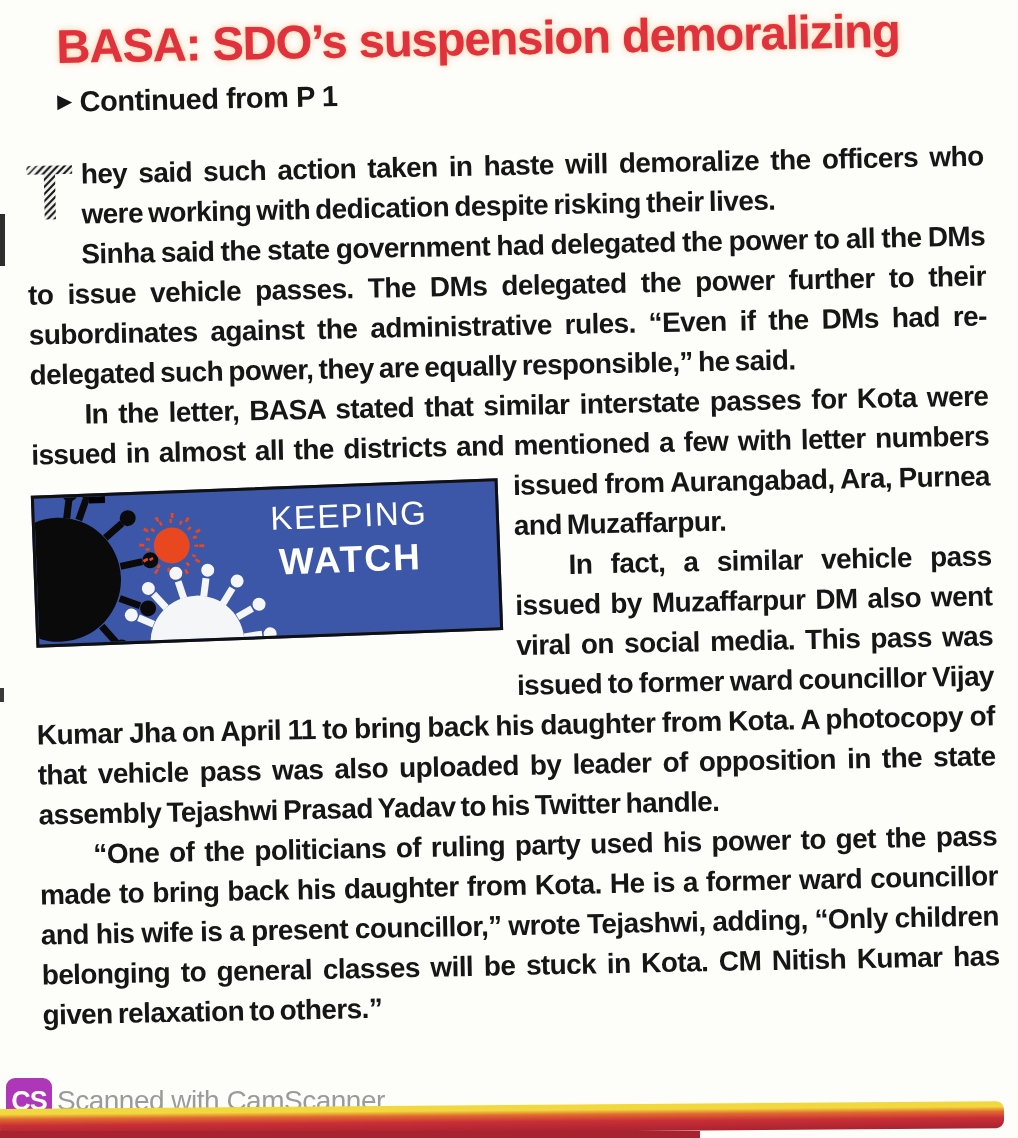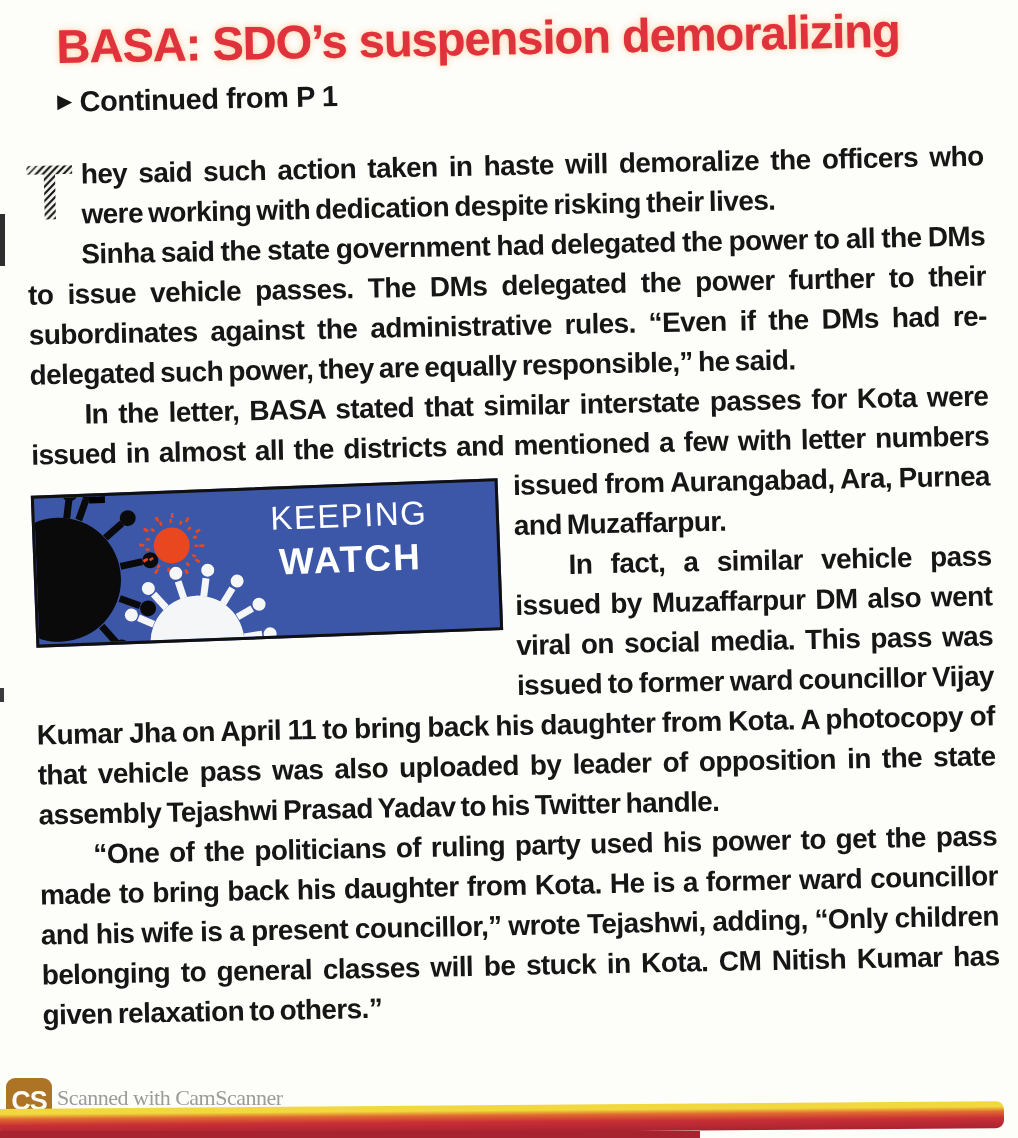--- a/index.html
+++ b/index.html
@@ -66,29 +66,28 @@
     color:#fff;line-height:1;text-indent:0;
   }
   .kw-line1{display:block;font-size:33px;font-weight:500;letter-spacing:1.5px;}
   .kw-line2{display:block;font-size:37px;font-weight:800;letter-spacing:2px;margin-top:9px;}
   
   .edge-mark1{position:absolute;left:0;top:214px;width:5px;height:52px;background:#2e2e2e;}
   .edge-mark2{position:absolute;left:0;top:688px;width:4px;height:14px;background:#3a3a3a;}
   
   .cs-badge{
     position:absolute;left:6px;top:1078px;width:46px;height:46px;
-    background:#a16207;border-radius:9px;opacity:.88;
+    background:#a21caf;border-radius:9px;opacity:.88;
     color:#fbfbfb;font-size:27px;font-weight:700;
     display:flex;align-items:center;justify-content:center;letter-spacing:-1px;
   }
   .cs-text{
     position:absolute;left:57px;top:1085px;
-    font-size:22px;font-weight:400;letter-spacing:-0.5px;
+    font-size:28px;font-weight:400;letter-spacing:-0.5px;
     color:var(--watermark_gray,#9b9b9b);
-    font-family:Liberation Serif, serif;
   }
   
   .bottom-bar{
     position:absolute;left:0;top:1109px;width:1004px;height:27px;
     transform:rotate(-0.45deg);transform-origin:left center;
     border-radius:0 8px 8px 0;
     background:linear-gradient(180deg,
       var(--bar_yellow,#f0d83e) 0%,var(--bar_yellow,#f0d83e) 20%,
       #e06a30 38%,var(--bar_red,#c92f36) 62%,var(--bar_dark,#a82330) 100%);
   }

